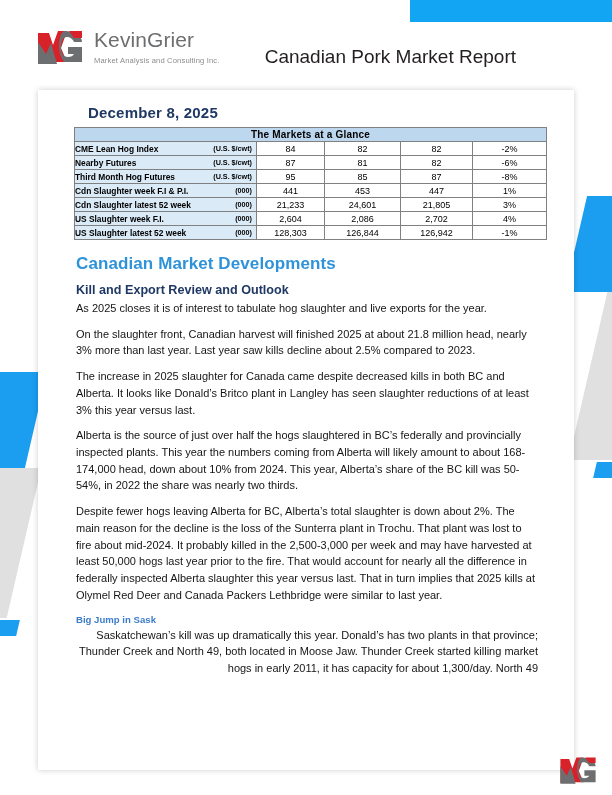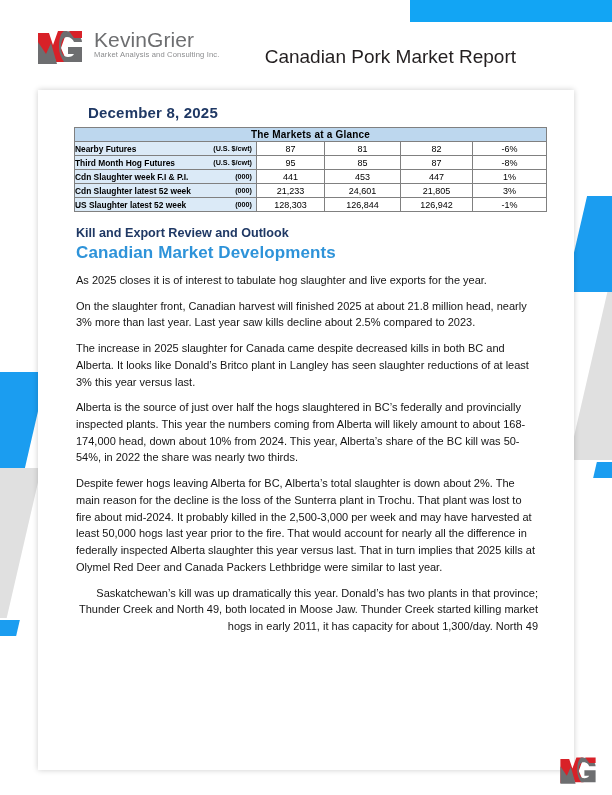--- a/index.html
+++ b/index.html
@@ -78,20 +78,21 @@
   #brand-name {
     font-size: 21px;
     color: #6d6e70;
     letter-spacing: .1px;
     line-height: 1;
     white-space: nowrap;
   }
   #brand-tagline {
     font-size: 7.6px;
     color: #8b8c8e;
+    margin-top: 6px;
     letter-spacing: .15px;
     white-space: nowrap;
   }
   #report-title {
     position: absolute;
     right: 8px; top: 46px;
     font-size: 19px;
     color: #231f20;
     white-space: nowrap;
   }
@@ -244,20 +245,27 @@
       <col style="width:76px">
       <col style="width:72px">
       <col style="width:74px">
     </colgroup>
     <tbody>
       <tr>
         <td id="table-title" colspan="5">The Markets at a Glance</td>
       </tr>
 
       <tr>
+        <td class="row-label"><span>CME Lean Hog Index</span><span class="unit">(U.S. $/cwt)</span></td>
+        <td class="val">84</td>
+        <td class="val">82</td>
+        <td class="val">82</td>
+        <td class="val">-2%</td>
+      </tr>
+      <tr>
         <td class="row-label"><span>Nearby Futures</span><span class="unit">(U.S. $/cwt)</span></td>
         <td class="val">87</td>
         <td class="val">81</td>
         <td class="val">82</td>
         <td class="val">-6%</td>
       </tr>
       <tr>
         <td class="row-label"><span>Third Month Hog Futures</span><span class="unit">(U.S. $/cwt)</span></td>
         <td class="val">95</td>
         <td class="val">85</td>
@@ -272,40 +280,48 @@
         <td class="val">1%</td>
       </tr>
       <tr>
         <td class="row-label"><span>Cdn Slaughter latest 52 week</span><span class="unit">(000)</span></td>
         <td class="val">21,233</td>
         <td class="val">24,601</td>
         <td class="val">21,805</td>
         <td class="val">3%</td>
       </tr>
       <tr>
+        <td class="row-label"><span>US Slaughter week F.I.</span><span class="unit">(000)</span></td>
+        <td class="val">2,604</td>
+        <td class="val">2,086</td>
+        <td class="val">2,702</td>
+        <td class="val">4%</td>
+      </tr>
+      <tr>
         <td class="row-label"><span>US Slaughter latest 52 week</span><span class="unit">(000)</span></td>
         <td class="val">128,303</td>
         <td class="val">126,844</td>
         <td class="val">126,942</td>
         <td class="val">-1%</td>
       </tr>
     </tbody>
   </table>
 
   <div id="article">
+    <div id="section-title">Canadian Market Developments</div>
     <div id="article-heading">Kill and Export Review and Outlook</div>
-    <div id="section-title">Canadian Market Developments</div>
 
     <p class="para">As 2025 closes it is of interest to tabulate hog slaughter and live exports for the year.</p>
     <p class="para">On the slaughter front, Canadian harvest will finished 2025 at about 21.8 million head, nearly 3% more than last year.  Last year saw kills decline about 2.5% compared to 2023.</p>
 
     <p class="para after-sub">The increase in 2025 slaughter for Canada came despite decreased kills in both BC and Alberta.  It looks like Donald’s Britco plant in Langley has seen slaughter reductions of at least 3% this year versus last.</p>
     <p class="para">Alberta is the source of just over half the hogs slaughtered in BC’s federally and provincially inspected plants.  This year the numbers coming from Alberta will likely amount to about 168-174,000 head, down about 10% from 2024.  This year, Alberta’s share of the BC kill was 50-54%, in 2022 the share was nearly two thirds.</p>
     <p class="para">Despite fewer hogs leaving Alberta for BC, Alberta’s total slaughter is down about 2%.  The main reason for the decline is the loss of the Sunterra plant in Trochu.  That plant was lost to fire about mid-2024.  It probably killed in the 2,500-3,000 per week and may have harvested at least 50,000 hogs last year prior to the fire. That would account for nearly all the difference in federally inspected Alberta slaughter this year versus last.  That in turn implies that 2025 kills at Olymel Red Deer and Canada Packers Lethbridge were similar to last year.</p>
 
+    <div class="subhead">Big Jump in Sask</div>
     <p class="para after-sub tight">Saskatchewan’s kill was up dramatically this year.  Donald’s has two plants in that province; Thunder Creek and North 49, both located in Moose Jaw.  Thunder Creek started killing market hogs in early 2011, it has capacity for about 1,300/day.  North 49</p>
   </div>
 </div>
 
 <svg id="footer-logo" viewBox="0 0 48 40">
   <path d="M2 5 L13 5 L17 17 L22 3 L31 3 L25 20 L31 34 L20 34 L16 23 L12 35 L2 35 Z" fill="#d82128"></path>
   <path d="M2 14 L10 26 L15 15 L21 36 L2 36 Z" fill="#6d6e70"></path>
   <path d="M28 3 C40 3 46 9 46 14 L38 14 C37 11 34 9 31 9 C27 9 25 13 25 19 C25 25 27 29 32 29 C35 29 37 28 38 26 L32 26 L32 19 L46 19 L46 34 L28 34 C25 30 23 25 23 19 C23 10 25 5 28 3 Z" fill="#6d6e70"></path>
   <path d="M33 3 L46 3 L46 10 L38 10 Z" fill="#d82128"></path>
 </svg>

